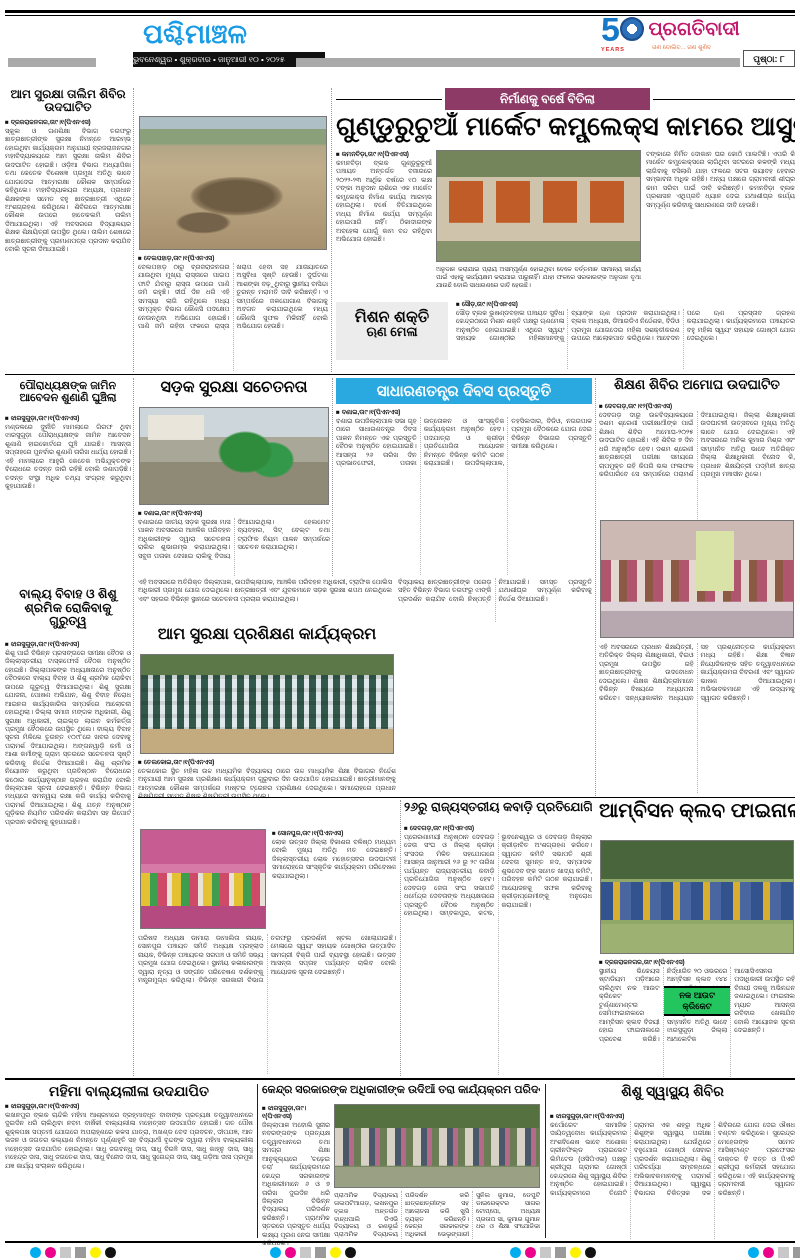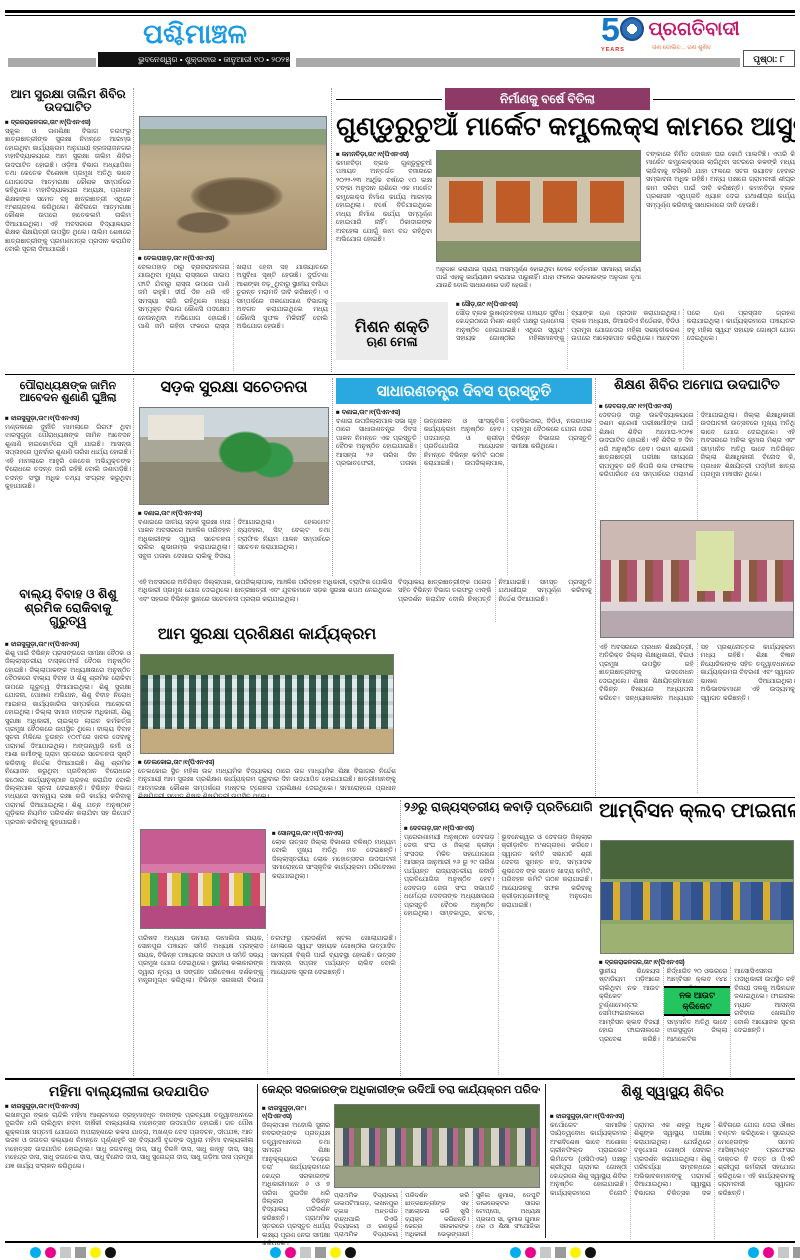--- a/index.html
+++ b/index.html
@@ -47,21 +47,21 @@
     repeating-linear-gradient(90deg,#33538f 0 12px,#d9ad2e 12px 19px,#4a66a0 19px 30px) 0 55% / 100% 34% no-repeat,
     linear-gradient(180deg,#49653c 0 34%,#8fa868 34% 74%,#9db173 74% 100%); }
   .ph-officials { background:
     repeating-linear-gradient(90deg,#d8d2c6 0 8px,#49596a 8px 14px,#b56a8a 14px 19px,#6a7d55 19px 26px) 0 52% / 100% 46% no-repeat,
     linear-gradient(180deg,#54713f 0 40%,#77895c 40% 75%,#9aa083 75% 100%); }
 
   .kicker { background:#8e3a66; color:#fff; font-weight:bold; text-align:center; }
   .banner-blue { background:#2aa9e0; color:#fff; font-weight:bold; text-align:center; }
   .graybox { background:#ececec; }
   .masthead { color:#189ae4; font-weight:bold; text-align:center; }
-  .datebar { background:#111; color:#fff; text-align:right; }
+  .datebar { background:#111; color:#fff; text-align:left;margin-left:35px; }
   .pagebox { border:1px solid #555; background:#fff; text-align:center; font-weight:bold; color:#111; }
   .brand { color:#c2186b; font-weight:bold; }
   .tagline { color:#e2571e; }
   .emblem { display:inline-block; width:24px; height:24px; border-radius:50%;
     background:radial-gradient(circle,#ffffff 0 34%,#2d6fb8 35% 100%); border:2px solid #1d4f8c; vertical-align:middle; }
   .five { color:#1878c8; font-weight:bold; font-size:34px; line-height:1; vertical-align:middle; }
   .years { color:#d22; font-size:5.5px; font-weight:bold; letter-spacing:1px; }
   .inset { position:absolute; background:#22c55e; border-top:2px solid #000; border-bottom:2px solid #000;
     font-weight:bold; font-size:8.5px; text-align:center; line-height:1.25; padding-top:2px; }
   .regmark { position:absolute; display:flex; gap:4px; align-items:center; }
@@ -109,21 +109,21 @@
   <div class="abs hl" style="left:336px;top:112px;width:459px;height:36px;font-size:26px;white-space:nowrap">ଗୁଣ୍ଡୁରୁଚୁଆଁ ମାର୍କେଟ କମ୍ପ୍ଲେକ୍ସ କାମରେ ଆସୁନି</div>
   <div class="abs" style="left:336px;top:150px;width:96px">
     <div class="dateline">■ କମନବିଡ଼ା,ତା୯।୧(ପିଏନଏସ)</div>
     <div class="body-txt" style="height:140px">କମନବିଡ଼ା ବ୍ଲକ ଗୁଣ୍ଡୁରୁଚୁଆଁ ପଞ୍ଚାୟତ ଅନ୍ତର୍ଗତ ବଜାରରେ ୨୦୨୨-୨୩ ଆର୍ଥିକ ବର୍ଷରେ ୧୦ ଲକ୍ଷ ଟଙ୍କା ଅନୁଦାନ ରାଶିରେ ଏକ ମାର୍କେଟ କମ୍ପ୍ଲେକ୍ସ ନିର୍ମାଣ କାର୍ଯ୍ୟ ଆରମ୍ଭ ହୋଇଥିଲା। ବର୍ଷେ ବିତିଯାଇଥିଲେ ମଧ୍ୟ ନିର୍ମାଣ କାର୍ଯ୍ୟ ସମ୍ପୂର୍ଣ୍ଣ ହୋଇପାରି ନାହିଁ। ଠିକାଦାରଙ୍କ ଅବହେଳା ଯୋଗୁଁ କାମ ବନ୍ଦ ରହିଥିବା ଅଭିଯୋଗ ହୋଇଛି।</div>
   </div>
   <div class="photo ph-market" style="left:436px;top:150px;width:205px;height:112px"></div>
   <div class="abs caption" style="left:436px;top:265px;width:205px;height:30px">ଅନୁଦାନ କରାଯାଇ ପ୍ରାୟ ଅସମ୍ପୂର୍ଣ୍ଣ ହୋଇଥିବା ବେଳେ ବର୍ତ୍ତମାନ ସାମାନ୍ୟ କାର୍ଯ୍ୟ ପାଇଁ ଏହାକୁ କାର୍ଯ୍ୟକ୍ଷମ କରାଯାଇ ପାରୁନାହିଁ। ଯାହା ଫଳରେ ସରକାରଙ୍କ ଅନୁଦାନ ବୃଥା ଯାଉଛି ବୋଲି ସାଧାରଣରେ ଦାବି ହେଉଛି।</div>
   <div class="abs body-txt" style="left:646px;top:150px;width:149px;height:145px">ଟଙ୍କାରେ ନିର୍ମିତ ଦୋକାନ ଘର କୋଠି ପାଲଟିଛି। ଏପରି କି ମାର୍କେଟ କମ୍ପ୍ଲେକ୍ସରେ ଲାଗିଥିବା ସଟରରେ କଳଙ୍କି ମଧ୍ୟ ଲାଗିବାକୁ ବସିଲାଣି ଯାହା ଫଳରେ ସଟର ଭୟାବହ ହେବାର ସମ୍ଭାବନା ଅଧିକ ରହିଛି। ଅନ୍ୟ ପକ୍ଷରେ ଗ୍ରାମବାସୀ ଶୀଘ୍ର କାମ ସରିବା ପାଇଁ ଦାବି କରିଛନ୍ତି। କମନବିଡ଼ା ବ୍ଲକ ପ୍ରଶାସନ ଏଥିପ୍ରତି ଧ୍ୟାନ ଦେଇ ଯଥାଶୀଘ୍ର କାର୍ଯ୍ୟ ସମ୍ପୂର୍ଣ୍ଣ କରିବାକୁ ସାଧାରଣରେ ଦାବି ହେଉଛି।</div>
 
   <div class="abs graybox" style="left:336px;top:302px;width:112px;height:58px">
-    <div class="hl" style="font-size:16px;margin-top:16px">ମିଶନ ଶକ୍ତି</div>
+    <div class="hl" style="font-size:16px;margin-top:6px">ମିଶନ ଶକ୍ତି</div>
     <div class="hl" style="font-size:13px">ଋଣ ମେଳା</div>
   </div>
   <div class="abs" style="left:456px;top:300px;width:339px">
     <div class="dateline">■ ସୌଡ଼,ତା୯।୧(ପିଏନଏସ)</div>
     <div class="body-txt cols3" style="height:60px">ସୌଡ଼ ବ୍ଲକ ଭୁଷଣ୍ଡବହାଲ ପଞ୍ଚାୟତ ସୁବିଧା କେନ୍ଦ୍ରଠାରେ ମିଶନ ଶକ୍ତି ପକ୍ଷରୁ ଋଣମେଳା ଅନୁଷ୍ଠିତ ହୋଇଯାଇଛି। ଏଥିରେ ସ୍ୱୟଂ ସହାୟକ ଗୋଷ୍ଠୀର ମହିଳାମାନଙ୍କୁ ବ୍ୟାଙ୍କ ଋଣ ପ୍ରଦାନ କରାଯାଇଥିଲା। ବ୍ଲକ ଅଧ୍ୟକ୍ଷ, ଡିଆରଡିଏ ନିର୍ଦ୍ଦେଶକ, ବିଡିଓ ପ୍ରମୁଖ ଯୋଗଦେଇ ମହିଳା ସଶକ୍ତୀକରଣ ଉପରେ ଆଲୋକପାତ କରିଥିଲେ। ଆବେଦନ ପରେ ଋଣ ପ୍ରସ୍ତାବ ଗ୍ରହଣ କରାଯାଇଥିଲା। କାର୍ଯ୍ୟକ୍ରମରେ ପଞ୍ଚାୟତର ବହୁ ମହିଳା ସ୍ୱୟଂ ସହାୟକ ଗୋଷ୍ଠୀ ଯୋଗ ଦେଇଥିଲେ।</div>
   </div>
 
   <div class="hrule" style="left:5px;top:374px;width:790px;height:1px"></div>
 
   <div class="abs" style="left:5px;top:380px;width:126px">

